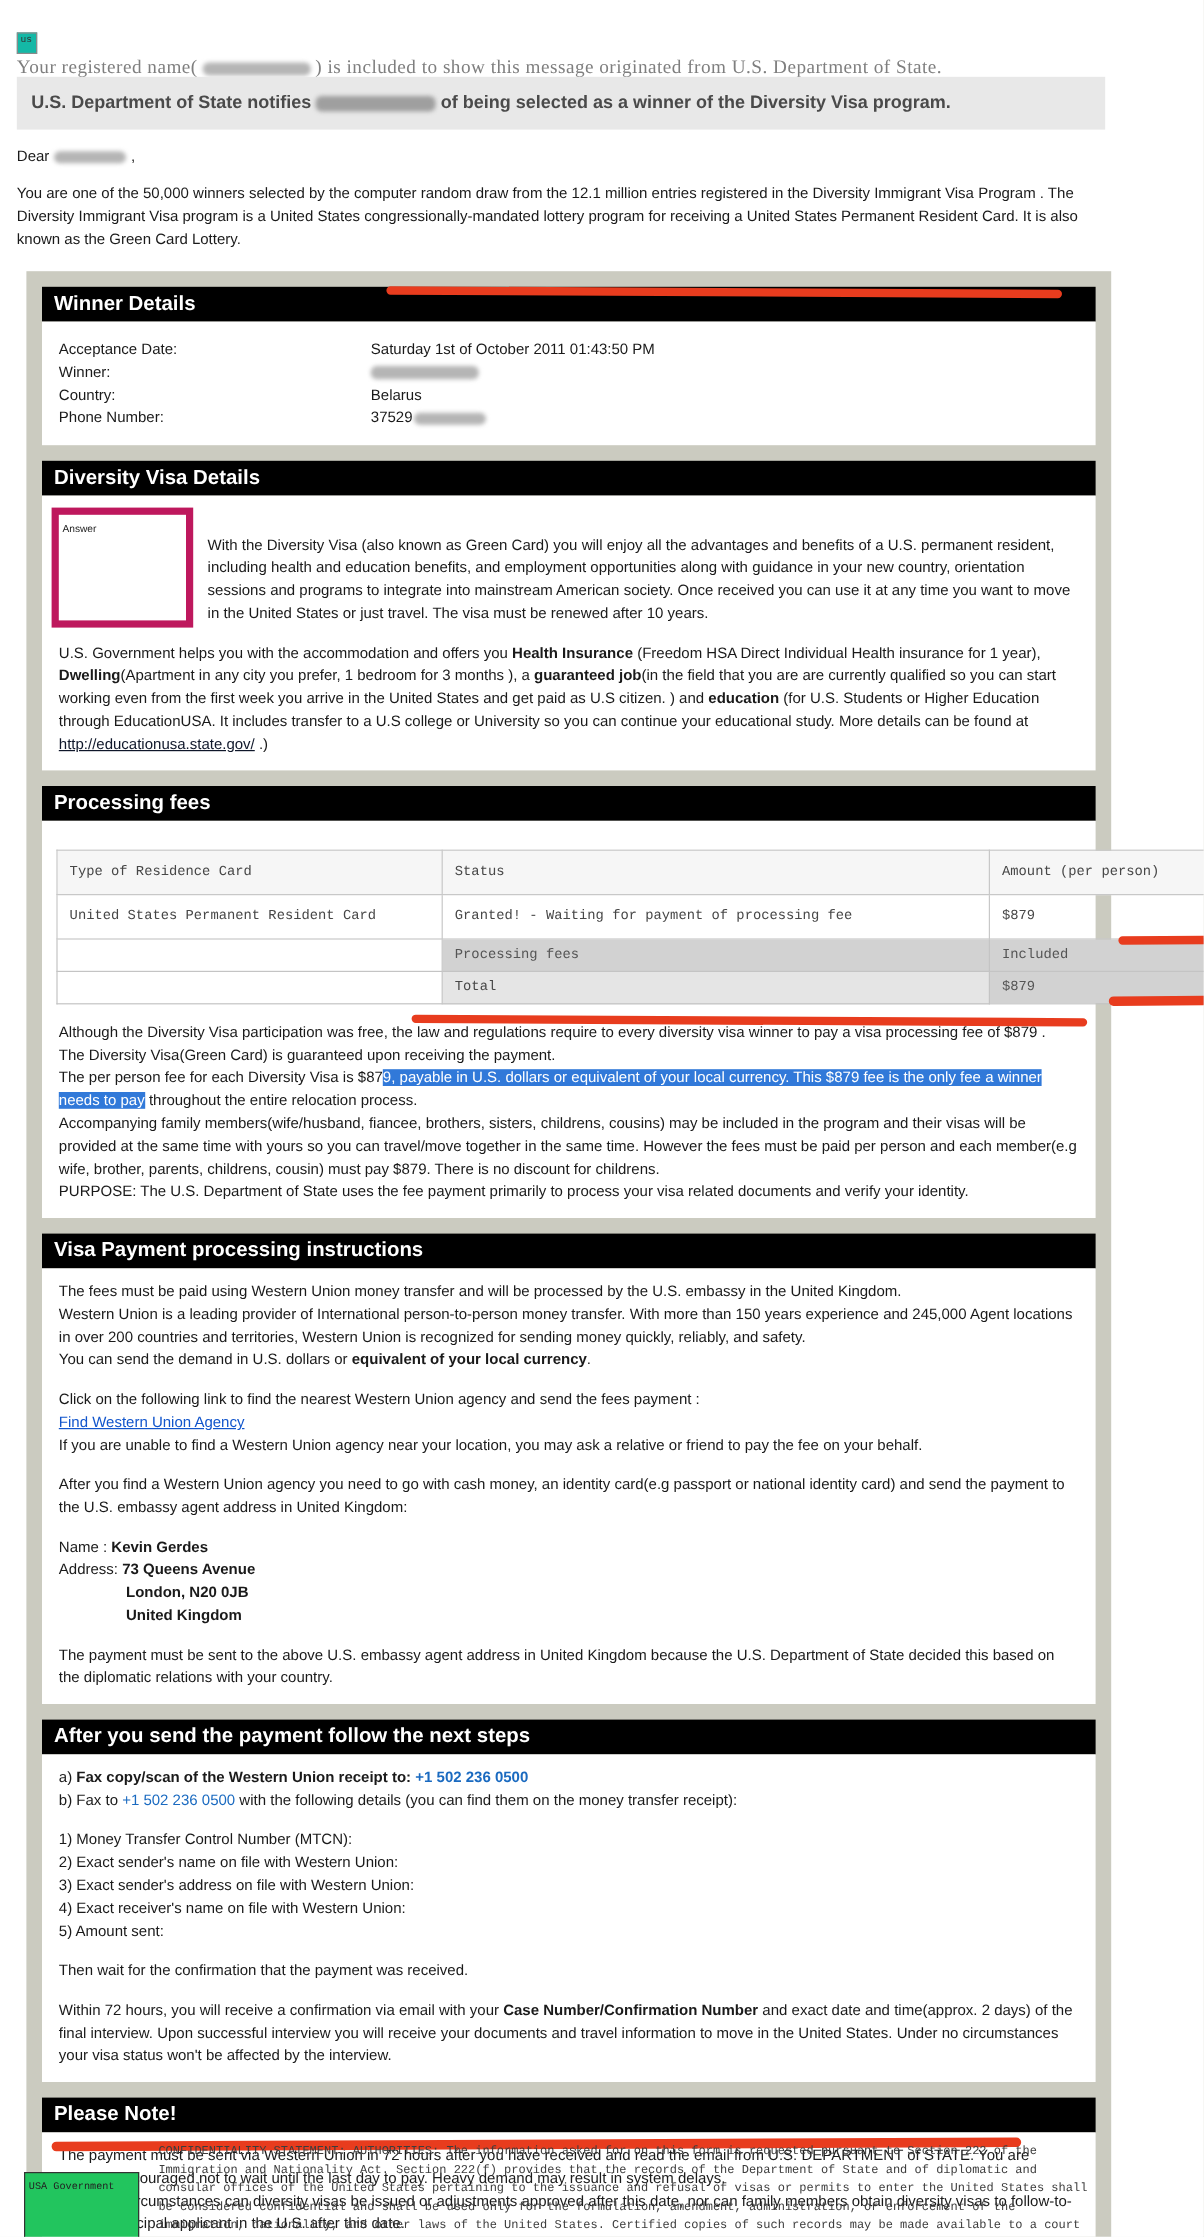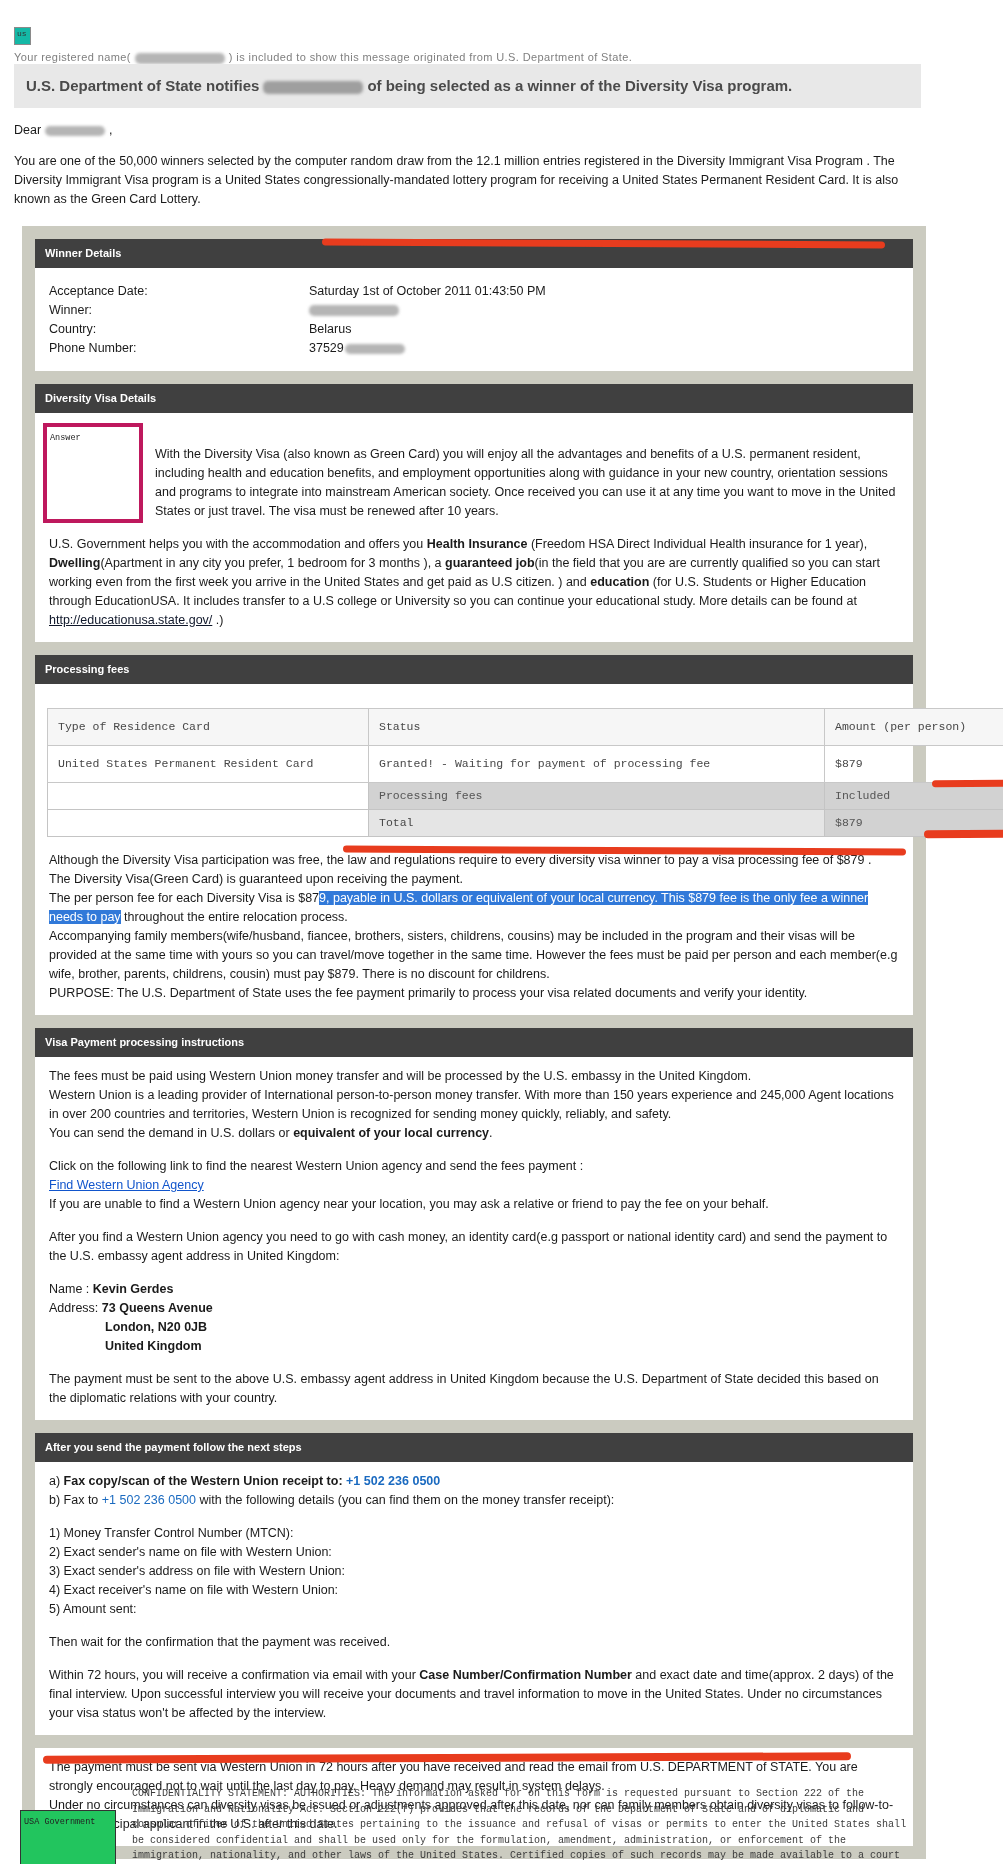--- a/index.html
+++ b/index.html
@@ -6,49 +6,49 @@
   body{width:1003px;min-height:1864px;font-family:"Liberation Sans","DejaVu Sans",sans-serif;
        font-size:12.5px;line-height:18px;color:#1a1a1a;position:relative;overflow:hidden;}
   p{margin:0;padding:0;}
   .sp8{height:8px;}
   .sp14{height:14px;}
 
   
   .top-icon{position:absolute;left:14px;top:27px;width:17px;height:18px;border:1px solid #8a8a8a;
             background:#14b8a6;font-family:"Liberation Mono",monospace;font-size:8px;line-height:9px;
             color:#333;padding:1px 0 0 2px;box-sizing:border-box;}
-  .reg-line{position:absolute;left:14px;top:48px;color:#7f7f7f;font-size:11px;letter-spacing:.4px;
-            white-space:nowrap;}
+  .reg-line{position:absolute;left:14px;top:48px;color:#7f7f7f;font-size:16px;letter-spacing:.4px;
+            white-space:nowrap;font-family:Liberation Serif, serif;}
   .title-bar{position:absolute;left:14px;top:64px;width:907px;box-sizing:border-box;background:#e8e8e8;
              padding:13px 12px;font-size:15px;font-weight:bold;color:#4a4a4a;}
   .salutation{position:absolute;left:14px;top:121px;}
   .intro{position:absolute;left:14px;top:152px;width:900px;line-height:19px;}
 
   
   .redact{display:inline-block;vertical-align:middle;background:#b5b5b5;border-radius:5px;
           filter:blur(1.6px);height:11px;width:90px;margin:0 4px;}
   .redact.small{width:60px;height:10px;}
   .redact.title-blob{width:100px;height:13px;background:#9f9f9f;}
 
   
   .doc{position:absolute;left:22px;top:226px;width:904px;box-sizing:border-box;background:#cbcbc0;
        padding:13px;}
   .section{margin-bottom:13px;}
   .section:last-child{margin-bottom:0;}
-  .sec-head{background:#404040;color:#fff;font-weight:bold;font-size:11px;padding:5px 10px 6px 10px;}
+  .sec-head{background:#000000;color:#fff;font-weight:bold;font-size:17px;padding:5px 10px 6px 10px;}
   .sec-body{background:#fff;padding:10px 14px 12px 8px;}
 
   
   .kv{display:grid;grid-template-columns:260px 1fr;row-gap:1px;padding:4px 0 2px 6px;}
   .kv .v{white-space:nowrap;}
 
   
   .dv-top{display:flex;align-items:flex-start;}
-  .answer-box{width:100px;height:100px;border:4px solid #be185d;box-sizing:border-box;flex:0 0 auto;
-              font-family:Liberation Mono, monospace;font-size:8.5px;color:#222;padding:2px 3px;}
+  .answer-box{width:118px;height:100px;border:6px solid #be185d;box-sizing:border-box;flex:0 0 auto;
+              font-family:Liberation Sans, sans-serif;font-size:8.5px;color:#222;padding:2px 3px;}
   .dv-para{margin-left:6px;padding-top:22px;line-height:19px;}
   .dv-bottom{margin-top:12px;line-height:19px;padding-left:6px;}
 
   
   table.fees{border-collapse:collapse;width:984px;margin:14px 0 6px 4px;
              font-family:"Liberation Mono","DejaVu Sans Mono",monospace;font-size:11.5px;color:#474747;}
   table.fees td,table.fees th{border:1px solid #c8c8c8;padding:9px 10px;text-align:left;font-weight:normal;}
   table.fees th{background:#f6f6f6;}
   td.amt,th.amt{text-align:right;width:185px;}
   td.c1{width:300px;}
@@ -202,20 +202,21 @@
       <p class="para">4) Exact receiver's name on file with Western Union:</p>
       <p class="para">5) Amount sent:</p>
       <div class="sp14"></div>
       <p class="para"><span>Then wait for the confirmation that the payment was received.</span></p>
       <div class="sp14"></div>
       <p class="para"><span>Within 72 hours, you will receive a confirmation via email with your </span><span class="b">Case Number/Confirmation Number</span><span> and exact date and time(approx. 2 days) of the final interview. Upon successful interview you will receive your documents and travel information to move in the United States. Under no circumstances your visa status won't be affected by the interview.</span></p>
     </div>
   </div>
 
   <div class="section">
+    <div class="sec-head">Please Note!</div>
     <div class="sec-body">
       <p class="para">
       <span>The payment must be sent via Western Union in 72 hours after you have received and read the email from U.S. DEPARTMENT of STATE. You are strongly encouraged not to wait until the last day to pay. Heavy demand may result in system delays.</span></p>
       <p class="para" style="position:relative;height:0;margin:0;">
         <span class="scribble scr-note" style="top:-42px;"></span>
       </p>
       <p class="para"><span>Under no circumstances can diversity visas be issued or adjustments approved after this date, nor can family members obtain diversity visas to follow-to-join the principal applicant in the U.S. after this date.</span></p>
 
     </div>
   </div>

